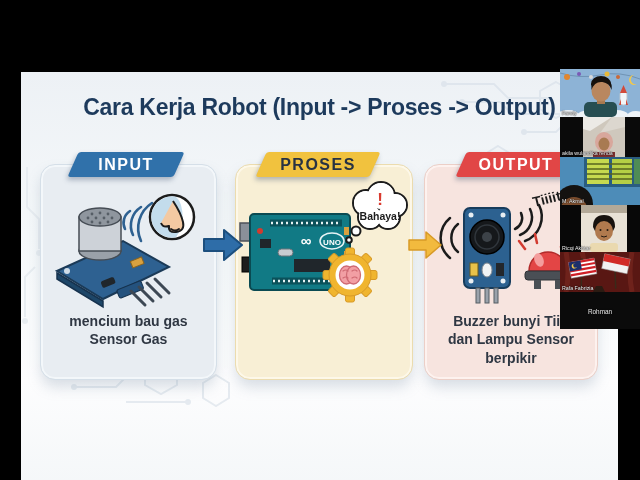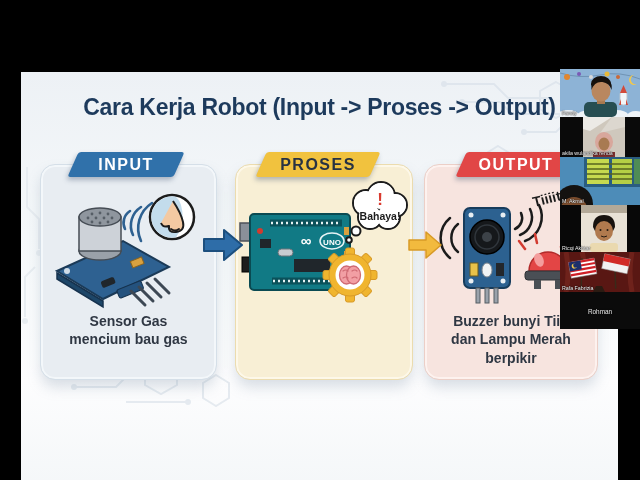--- a/index.html
+++ b/index.html
@@ -140,22 +140,22 @@
               <circle cx="129" cy="50" r="20.7"></circle>
             </clipPath>
           <g clip-path="url(#noseclip)">
             <path d="M108,30 q24,-10 30,8 q5,18 -6,34 h-26 z" fill="#c3dcec"></path>
             <path d="M130,34 q8,12 10,21 q2,9 -7,10 q-8,1 -7,-6 q-6,2 -8,-3" fill="#f3c9a2" stroke="#1c1c1c" stroke-width="2" stroke-linejoin="round"></path>
             <path d="M128,62 q4,3 8,0" fill="none" stroke="#1c1c1c" stroke-width="2" stroke-linecap="round"></path>
           </g>
         </g>
       </svg>
       <div class="caption">
+        <div>mencium bau gas</div>
         <div>Sensor Gas</div>
-        <div>mencium bau gas</div>
       </div>
     </div>
 
     <div class="card card-proses">
       <svg class="card-art" width="172" height="145" viewBox="0 0 172 145">
 
         <g>
           <rect x="2" y="56" width="15" height="18" fill="#8a9099" stroke="#4d5259" stroke-width="1.5"></rect>
           <rect x="4" y="90" width="13" height="15" fill="#1d1d1d" stroke="#000"></rect>
           <rect x="12" y="47" width="100" height="76" rx="4" fill="#117a85" stroke="#0a4a52" stroke-width="2"></rect>
@@ -262,21 +262,21 @@
           </g>
           <path d="M102,104 a19,19 0 0 1 38,0 z" fill="#e34545" stroke="#b22a2a" stroke-width="1.5"></path>
           <ellipse cx="112" cy="93" rx="4.5" ry="7" fill="#f49d9d" transform="rotate(-20 112 93)"></ellipse>
           <rect x="98" y="104" width="46" height="9" rx="3" fill="#4a4f55" stroke="#2e3236" stroke-width="1"></rect>
           <rect x="107" y="113" width="7" height="9" fill="#4a4f55"></rect>
           <rect x="128" y="113" width="7" height="9" fill="#4a4f55"></rect>
         </g>
       </svg>
       <div class="caption">
         <div>Buzzer bunyi Tiiit</div>
-        <div>dan Lampu Merah</div>
+        <div>dan Lampu Sensor</div>
         <div>berpikir</div>
       </div>
     </div>
 
     <div class="badge badge-input">
       <span>INPUT</span>
       </div>
     <div class="badge badge-proses">
       <span>PROSES</span>
       </div>

